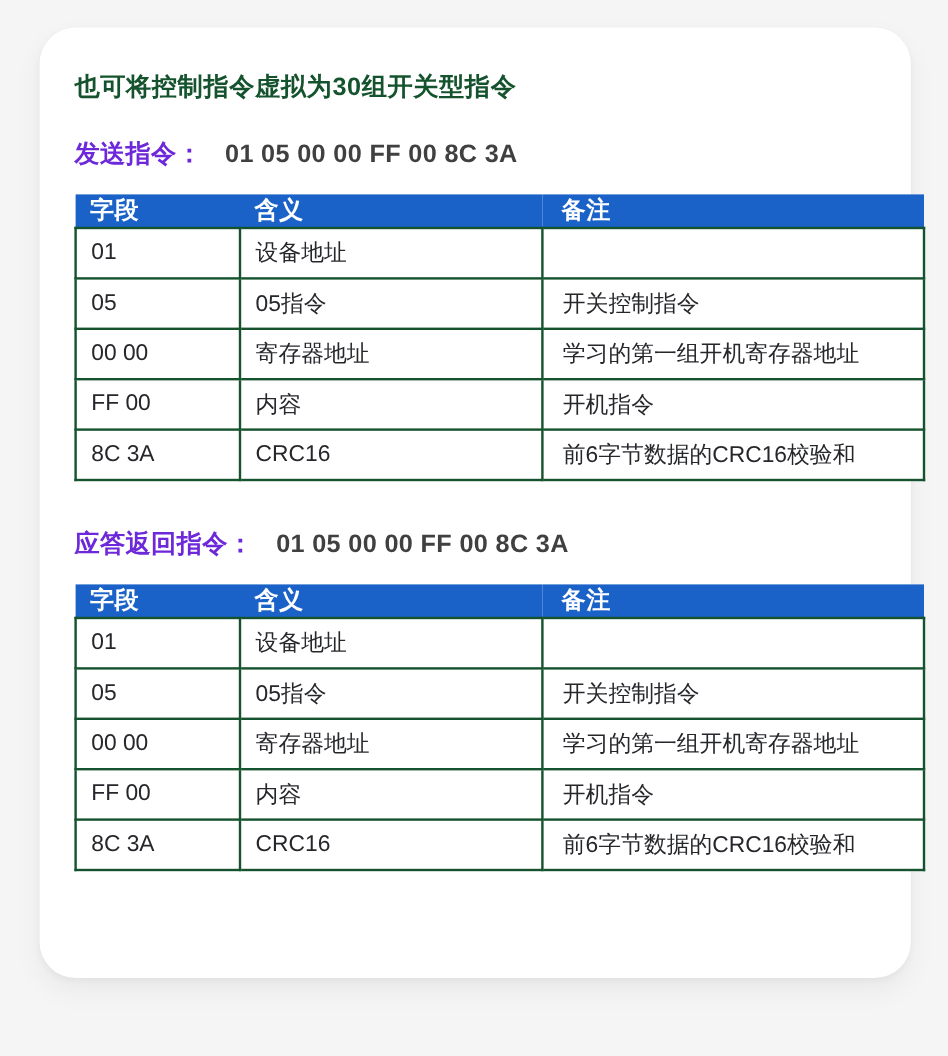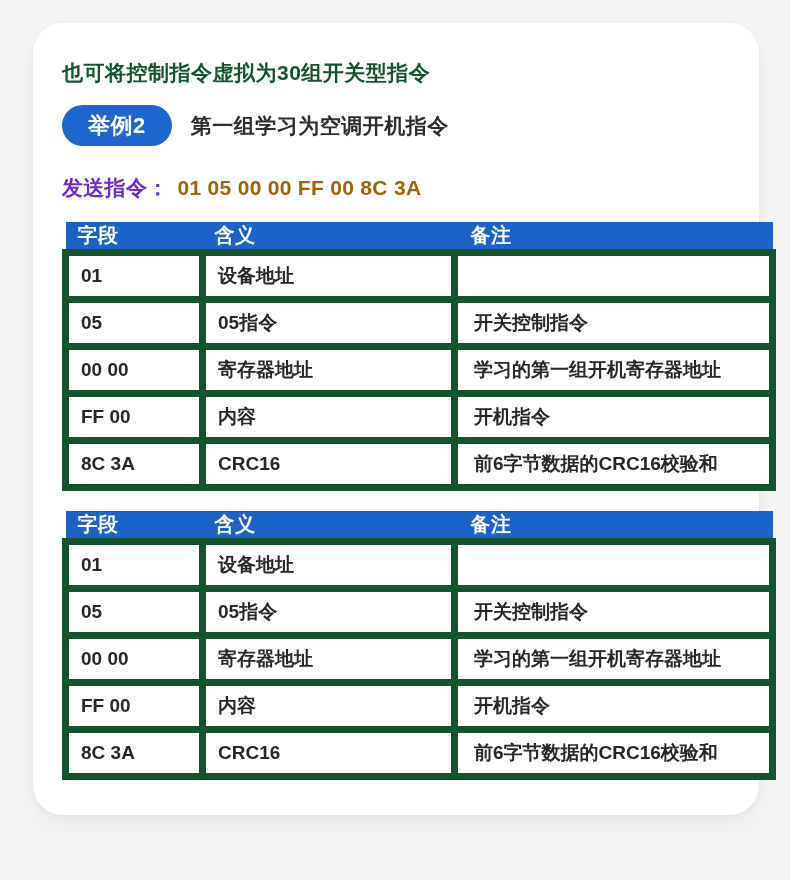--- a/index.html
+++ b/index.html
@@ -56,21 +56,21 @@
     letter-spacing: 0.5px;
   }
   .section-heading {
     margin: 28px 0 0 0;
     font-size: 21px;
     font-weight: 600;
     letter-spacing: 0.3px;
   }
   .section-heading.reply { margin-top: 38px; }
   .section-heading .label { color: #6d28d9; }
-  .section-heading .command { color: #a16207; margin-left: 9px; text-align: center; }
+  .section-heading .command { color: #404040; margin-left: 19px; text-align: center; }
   table.cmd-table {
     margin-top: 20px;
     border-collapse: collapse;
     table-layout: fixed;
     width: 667px;
     font-size: 19px;
     color: #26272b;
   }
   table.cmd-table th {
     background: #1b62c8;
@@ -78,41 +78,37 @@
     font-weight: 600;
     font-size: 20px;
     text-align: left;
     height: 22px;
     padding: 0 0 0 12px;
     border: none;
     letter-spacing: 0.5px;
   }
   table.cmd-table td {
     height: 40px;
-    border: 7px solid #14532d;
+    border: 2px solid #14532d;
     padding: 0 0 0 12px;
-    font-weight: 700;
+    font-weight: 400;
     background: #ffffff;
     margin-top: 36px;
   }
   table.cmd-table th:nth-child(1), table.cmd-table td:nth-child(1) { width: 125px; }
   table.cmd-table th:nth-child(2), table.cmd-table td:nth-child(2) { width: 240px; }
   table.cmd-table th:nth-child(3), table.cmd-table td:nth-child(3) { width: 302px; padding-left: 16px; }
 </style>
 </head>
 <body>
 
 <div class="card">
 
   <p class="intro">也可将控制指令虚拟为30组开关型指令</p>
 
-  <div class="example-row">
-    <span class="badge">举例2</span>
-    <span class="example-caption">第一组学习为空调开机指令</span>
-  </div>
 
   <h2 class="section-heading">
     <span class="label">发送指令：</span><span class="command">01 05 00 00 FF 00 8C 3A</span>
   </h2>
 
   <table class="cmd-table">
       <thead>
         <tr>
           <th>字段</th>
           <th>含义</th>
@@ -141,20 +137,23 @@
           <td>开机指令</td>
         </tr>
         <tr>
           <td>8C 3A</td>
           <td>CRC16</td>
           <td>前6字节数据的CRC16校验和</td>
         </tr>
       </tbody>
     </table>
 
+  <h2 class="section-heading reply">
+    <span class="label">应答返回指令：</span><span class="command">01 05 00 00 FF 00 8C 3A</span>
+  </h2>
 
   <table class="cmd-table">
       <thead>
         <tr>
           <th>字段</th>
           <th>含义</th>
           <th>备注</th>
         </tr>
       </thead>
       <tbody>

